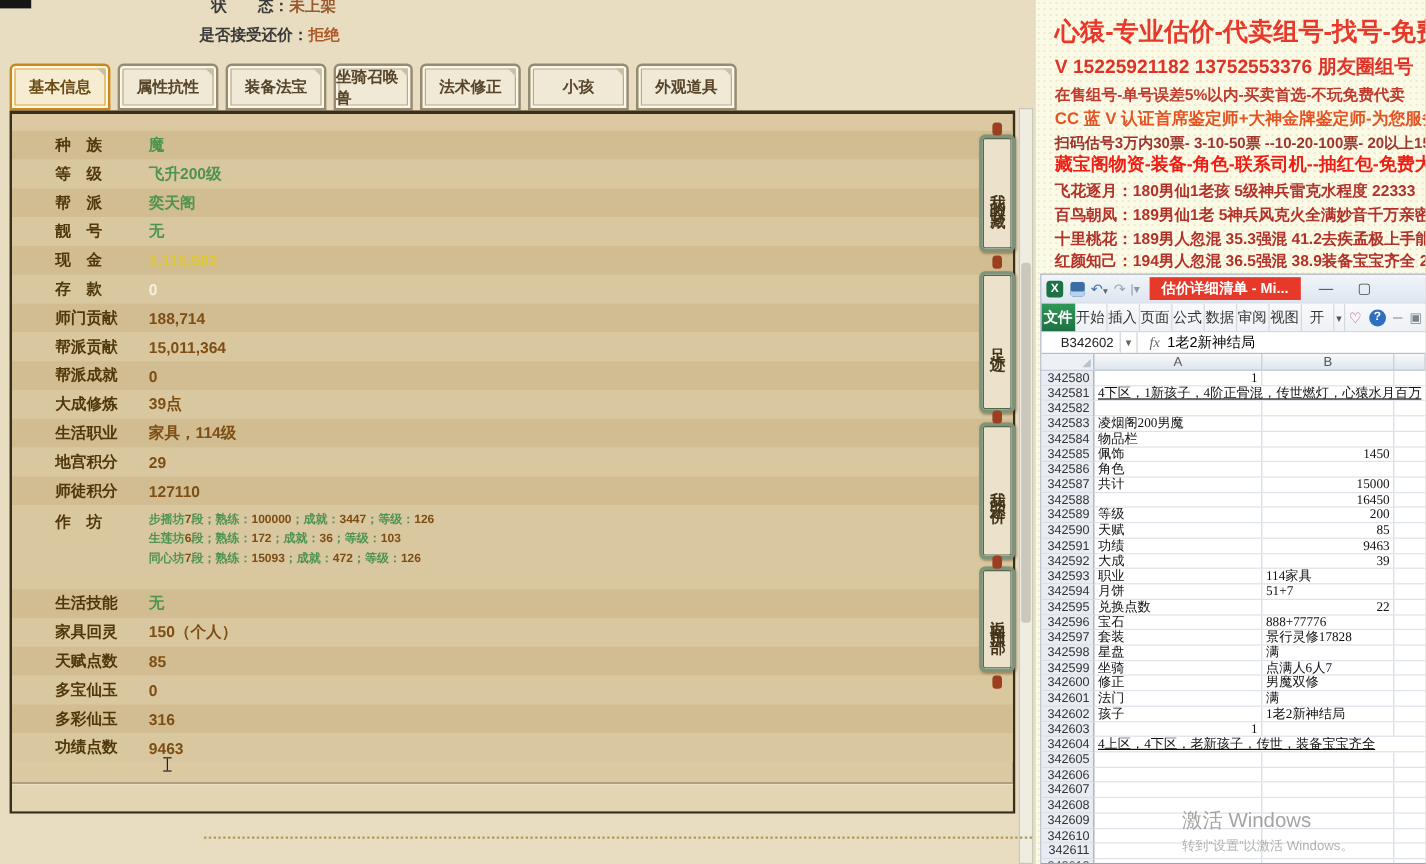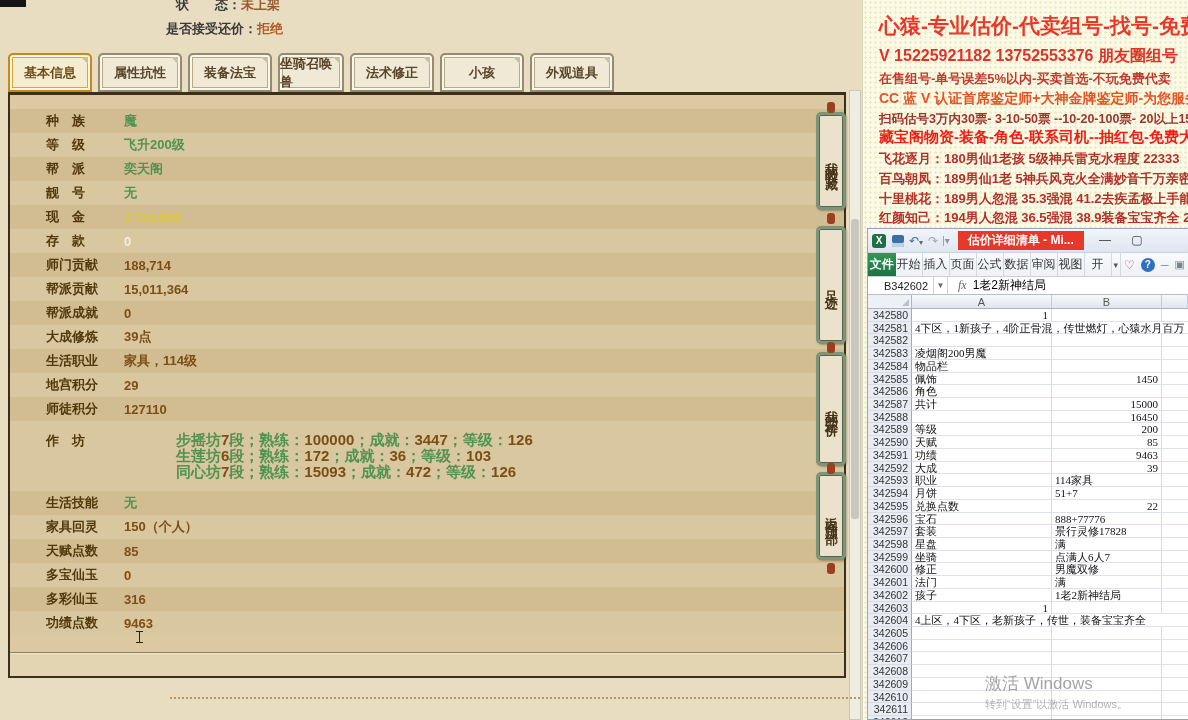--- a/index.html
+++ b/index.html
@@ -32,22 +32,22 @@
            background:#dcc9a2; border:2px solid #3a2f1b; border-top-width:3px; }
   .prow { display:flex; align-items:center; height:24px; padding-left:36px; }
   .prow.alt0 { background:#d2bd92; }
   .prow.alt1 { background:#d9c7a0; }
   .prow .plabel { width:78px; font-size:13px; font-weight:bold; color:#51380b; flex:none; }
   .prow .pvalue { font-size:13px; font-weight:bold; }
   .v-green { color:#4f9350; }
   .v-yellow { color:#ddca32; }
   .v-white { color:#f5efdd; }
   .v-brown { color:#7d4e14; }
-  .prow.workshop { height:70px; align-items:flex-start; padding-top:11px;gap:16px; }
-  .ws-lines { font-size:15px; font-weight:bold; line-height:16px;margin-left:36px; }
+  .prow.workshop { height:70px; align-items:flex-start; padding-top:5px; }
+  .ws-lines { font-size:10px; font-weight:bold; line-height:16px; }
   .ws-g { color:#4f9350; }
   .ws-n { color:#7d4e14; }
   .panel-rows { position:absolute; left:0; top:14px; right:0; }
   .panel-footer { position:absolute; left:0; bottom:0; right:0; height:24px; background:#e3d5b2;
                   border-top:1px solid #8f7f5f; box-shadow:inset 0 1px 0 #f0e6cc; }
 
   
   .ibeam { position:absolute; left:136px; top:631px; width:7px; height:12px;
            border-top:1.5px solid #222; border-bottom:1.5px solid #222; }
   .ibeam::after { content:""; display:block; width:1.5px; height:100%; margin:0 auto; background:#222; }
@@ -146,21 +146,21 @@
   .grow { display:flex; height:12.72px; }
   .rowhdr { width:44px; flex:none; background:#e9edf3; border-right:1px solid #9eaabc;
             border-bottom:1px solid #d8dde5; font-size:10.5px; color:#333; text-align:right;
             padding-right:3px; line-height:12px; font-family:"Liberation Sans",sans-serif; }
   .cell { border-right:1px solid #d5dbe4; border-bottom:1px solid #dee2ea; font-size:11px; color:#111;
           line-height:12px; white-space:nowrap; overflow:hidden; padding:0 3px; }
   .cell.a { width:140px; flex:none; }
   .cell.b { width:110px; flex:none; }
   .cell.c { flex:1; border-right:none; }
   .cell.num { text-align:right; }
-  .cell.span-cell { flex:1; border-right:none; overflow:visible; }
+  .cell.span-cell { flex:1; border-right:none; overflow:visible;text-decoration:underline; }
 
   .win-wm1 { position:absolute; left:122px; top:672px; font-size:17px; color:rgba(115,115,115,.65);
              font-family:"Liberation Sans",sans-serif; z-index:5; }
   .win-wm2 { position:absolute; left:122px; top:697px; font-size:11px; color:rgba(115,115,115,.55);
              font-family:"Liberation Sans",sans-serif; z-index:5; }
 </style>
 </head>
 <body>
 
 <div class="left-region">

